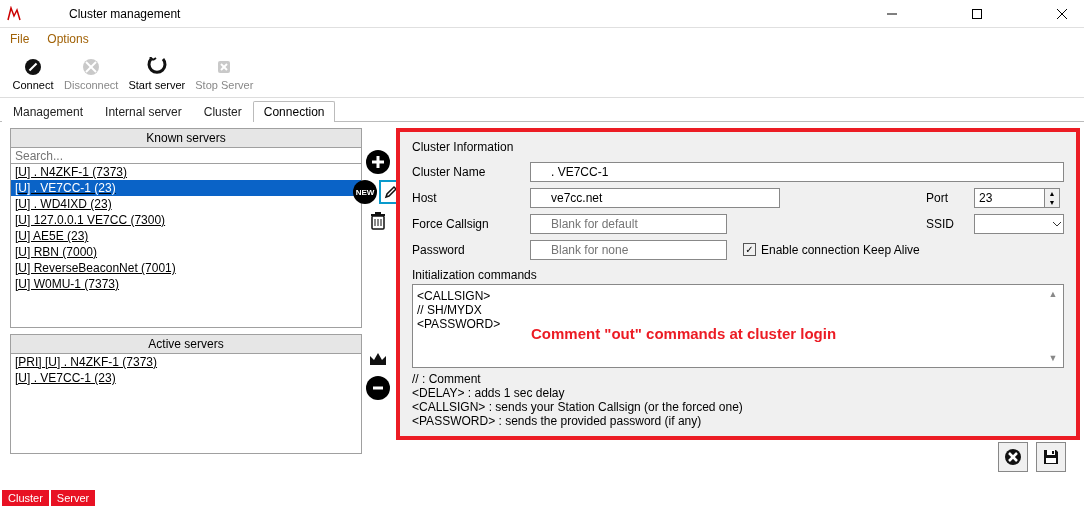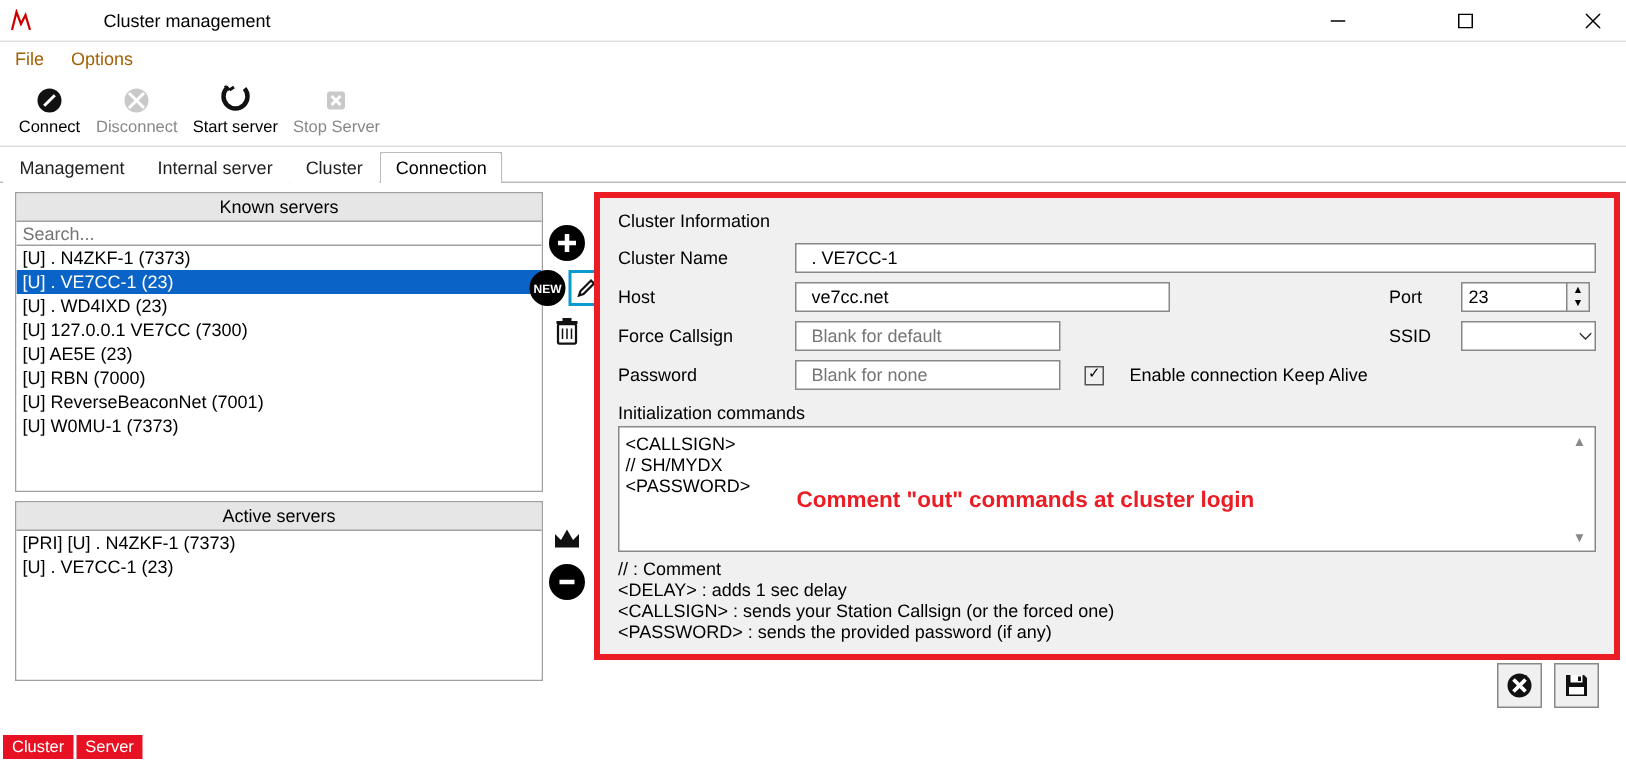--- a/index.html
+++ b/index.html
@@ -30,50 +30,50 @@
   .tab { padding: 3px 10px; font-size: 12px; border: 1px solid transparent; border-bottom: none; position: relative; top: 1px; background: #fff; color: #000; }
   .tab.active { border-color: #bbb; background: #fff; border-top-left-radius: 2px; border-top-right-radius: 2px; }
   .tab:not(.active) { color: #222; }
 
   
   .main { flex: 1; display: flex; padding: 6px 4px 4px 10px; gap: 6px; }
   .left-col { width: 380px; display: flex; flex-direction: column; gap: 6px; }
   .panel { border: 1px solid #a0a0a0; display: flex; flex-direction: column; }
   .panel-header { background: #e6e6e6; text-align: center; font-size: 12px; padding: 2px 0; border-bottom: 1px solid #a0a0a0; }
   .search-input { width: 100%; height: 16px; border: none; border-bottom: 1px solid #a0a0a0; padding: 2px 4px; font-size: 12px; color: #888; outline: none; }
-  .listbox { flex: 1; overflow: auto; background: #fff; }
+  .listbox { flex: 1; overflow: auto; background: #fff; text-decoration: underline; }
   .list-item { padding: 1px 4px; font-size: 12px; color: #000; white-space: nowrap; }
   .list-item.selected { background: #0a63c7; color: #fff; }
   .roundbtn { width: 24px; height: 24px; border-radius: 50%; background: #000; color: #fff; display:flex; align-items:center; justify-content:center; font-weight: bold; font-size: 16px; cursor:pointer; }
   .newbadge { width: 24px; height: 24px; border-radius: 50%; background: #000; color:#fff; display:flex;align-items:center;justify-content:center; font-size:8px; font-weight:bold;}
   .trash { width: 22px; height: 22px; display:flex;align-items:center;justify-content:center; }
 
   .leftrow { display:flex; gap:4px; }
   .leftrow .panel { flex:1; }
   .known { height: 200px; }
   .active-panel { height: 120px; }
 
   .iconcol1 { width:24px; display:flex; flex-direction:column; gap:6px; align-items:center; padding-top:22px;}
   .iconcol2 { width:24px; display:flex; flex-direction:column; gap:6px; align-items:center; padding-top:14px;}
 
   
   .right-wrap { flex: 1; position: relative; }
   .redbox { border: 4px solid #ec1c24; height: 312px; padding: 8px 12px 8px 12px; display:flex; flex-direction:column; background:#f0f0f0; }
   .group-label { font-size: 12px; margin-bottom: 8px; }
   .form-row { display:flex; align-items:center; margin-bottom: 6px; gap: 8px; }
   .form-row label { width: 110px; font-size:12px; }
-  .text-input { height: 20px; border: 1px solid #888; padding: 2px 10px; font-size:12px; background:#fff; flex:1; }
+  .text-input { height: 20px; border: 1px solid #888; padding: 2px 20px; font-size:12px; background:#fff; flex:1; }
   .text-input.short { flex:0 0 140px; }
   .spin { width:90px; display:flex; }
   .spin input { width: 70px; height:20px; border:1px solid #888; border-right:none; font-size:12px; padding:2px 4px;}
   .spin .spinbtns { width:16px; height:20px; border:1px solid #888; display:flex; flex-direction:column;}
   .spin .sp { flex:1; font-size:7px; text-align:center; line-height:9px;}
   .combo { width:90px; height:20px; border:1px solid #888; background:#fff; display:flex; align-items:center; justify-content:flex-end; padding-right:2px;}
   .combo svg{width:8px;height:8px;}
-  .chk-row { display:flex; align-items:center; gap:17px; }
+  .chk-row { display:flex; gap:5px; }
   .chk { width:13px; height:13px; border:1px solid #555; display:flex;align-items:center;justify-content:center;}
   .chk.checked::after { content:"✓"; font-size:10px; line-height:1; }
   .init-area { flex:1; border:1px solid #888; background:#fff; position:relative; margin-top:2px; padding:4px; font-size:12px; }
   .init-line { line-height:14px; }
   .overlay-text { position:absolute; left:118px; top:40px; color:#ec1c24; font-weight:bold; font-size:15px; }
   .scroll-stub { position:absolute; right:2px; top:4px; bottom:4px; width:16px; display:flex; flex-direction:column; justify-content:space-between; }
   .scroll-stub .tri { font-size:9px;color:#888;text-align:center;}
   .hints { font-size:12px; margin-top:4px; line-height:14px; }
   .btnrow { position:absolute; right:14px; bottom:12px; display:flex; gap:8px; }
   .squarebtn { width:30px; height:30px; border:1px solid #888; background:#f0f0f0; display:flex;align-items:center;justify-content:center;}

